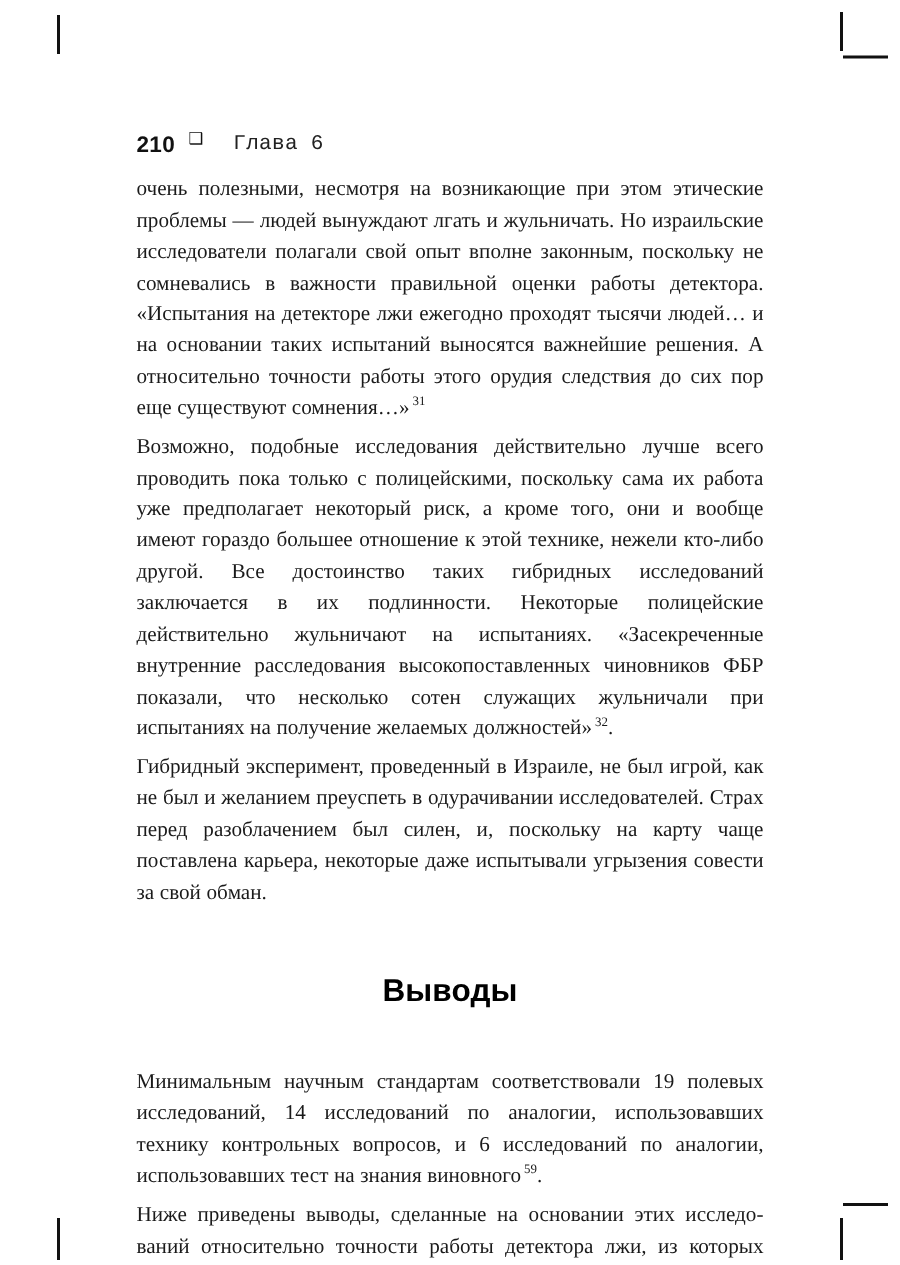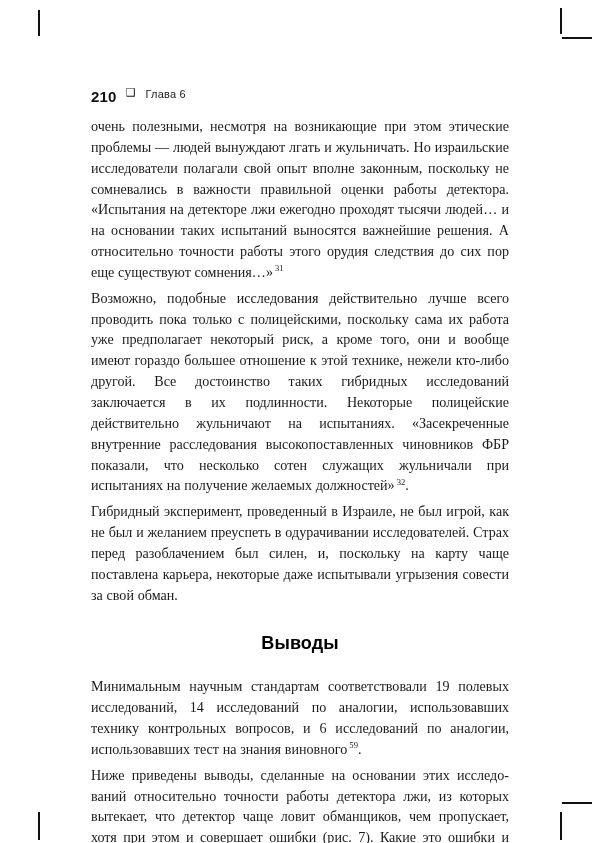--- a/index.html
+++ b/index.html
@@ -59,24 +59,24 @@
   .head-marker {
     font-family: "DejaVu Sans", sans-serif;
     font-size: 11px;
     line-height: 1;
     color: #111;
     margin-left: 9px;
     position: relative;
     top: -1px;
   }
   .head-title {
-    font-family: Liberation Sans, sans-serif;
-    font-size: 11px;
+    font-family: Liberation Mono, monospace;
+    font-size: 14px;
     color: #222;
-    margin-left: 10px;
+    margin-left: 20px;
     letter-spacing: 0.2px;
   }
 
   
   .body-block {
     position: absolute;
     left: 0;
     top: 116px;
     width: 418px;
   }
@@ -93,23 +93,23 @@
   .fn {
     font-size: 8.6px;
     vertical-align: super;
     line-height: 0;
     padding-left: 2px;
   }
 
   h2.section-heading {
     font-family: "Liberation Sans", "DejaVu Sans", sans-serif;
     font-weight: bold;
-    font-size: 18px;
+    font-size: 21px;
     text-align: center;
-    margin: 0;
+    margin: 16px;
     padding: 0;
     color: #000;
     letter-spacing: 0.1px;
   }
   .gap-before-heading { height: 28px; }
   .gap-after-heading  { height: 22px; }
   .gap-para           { height: 5px; }
 </style>
 </head>
 <body>

